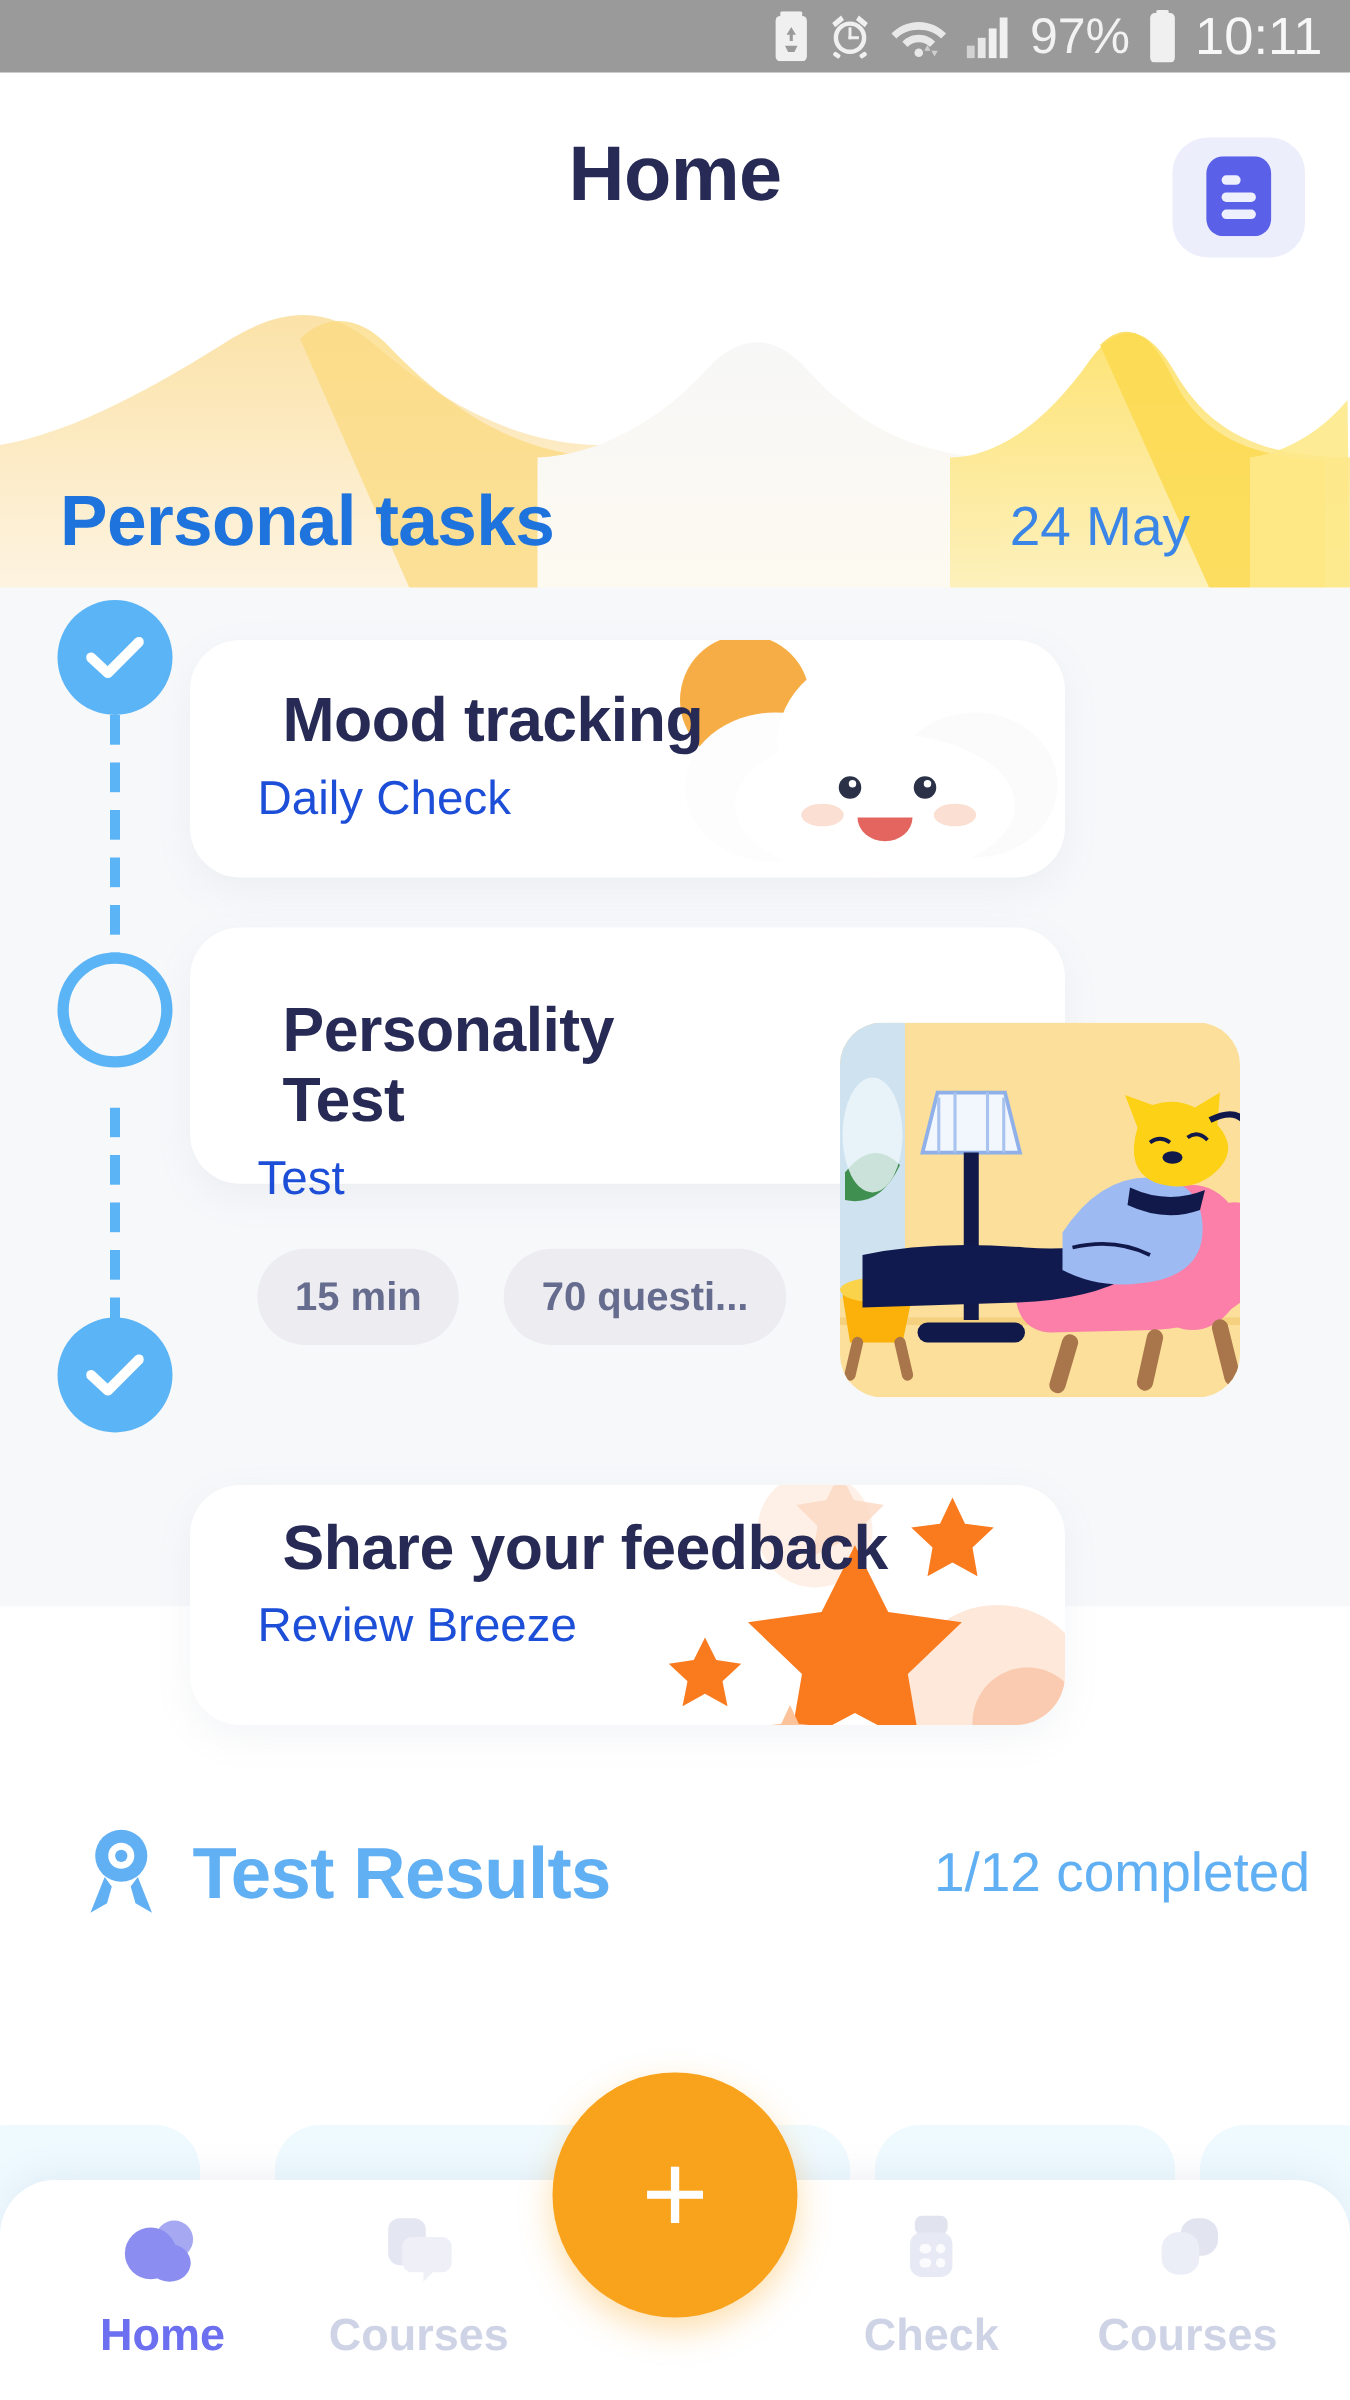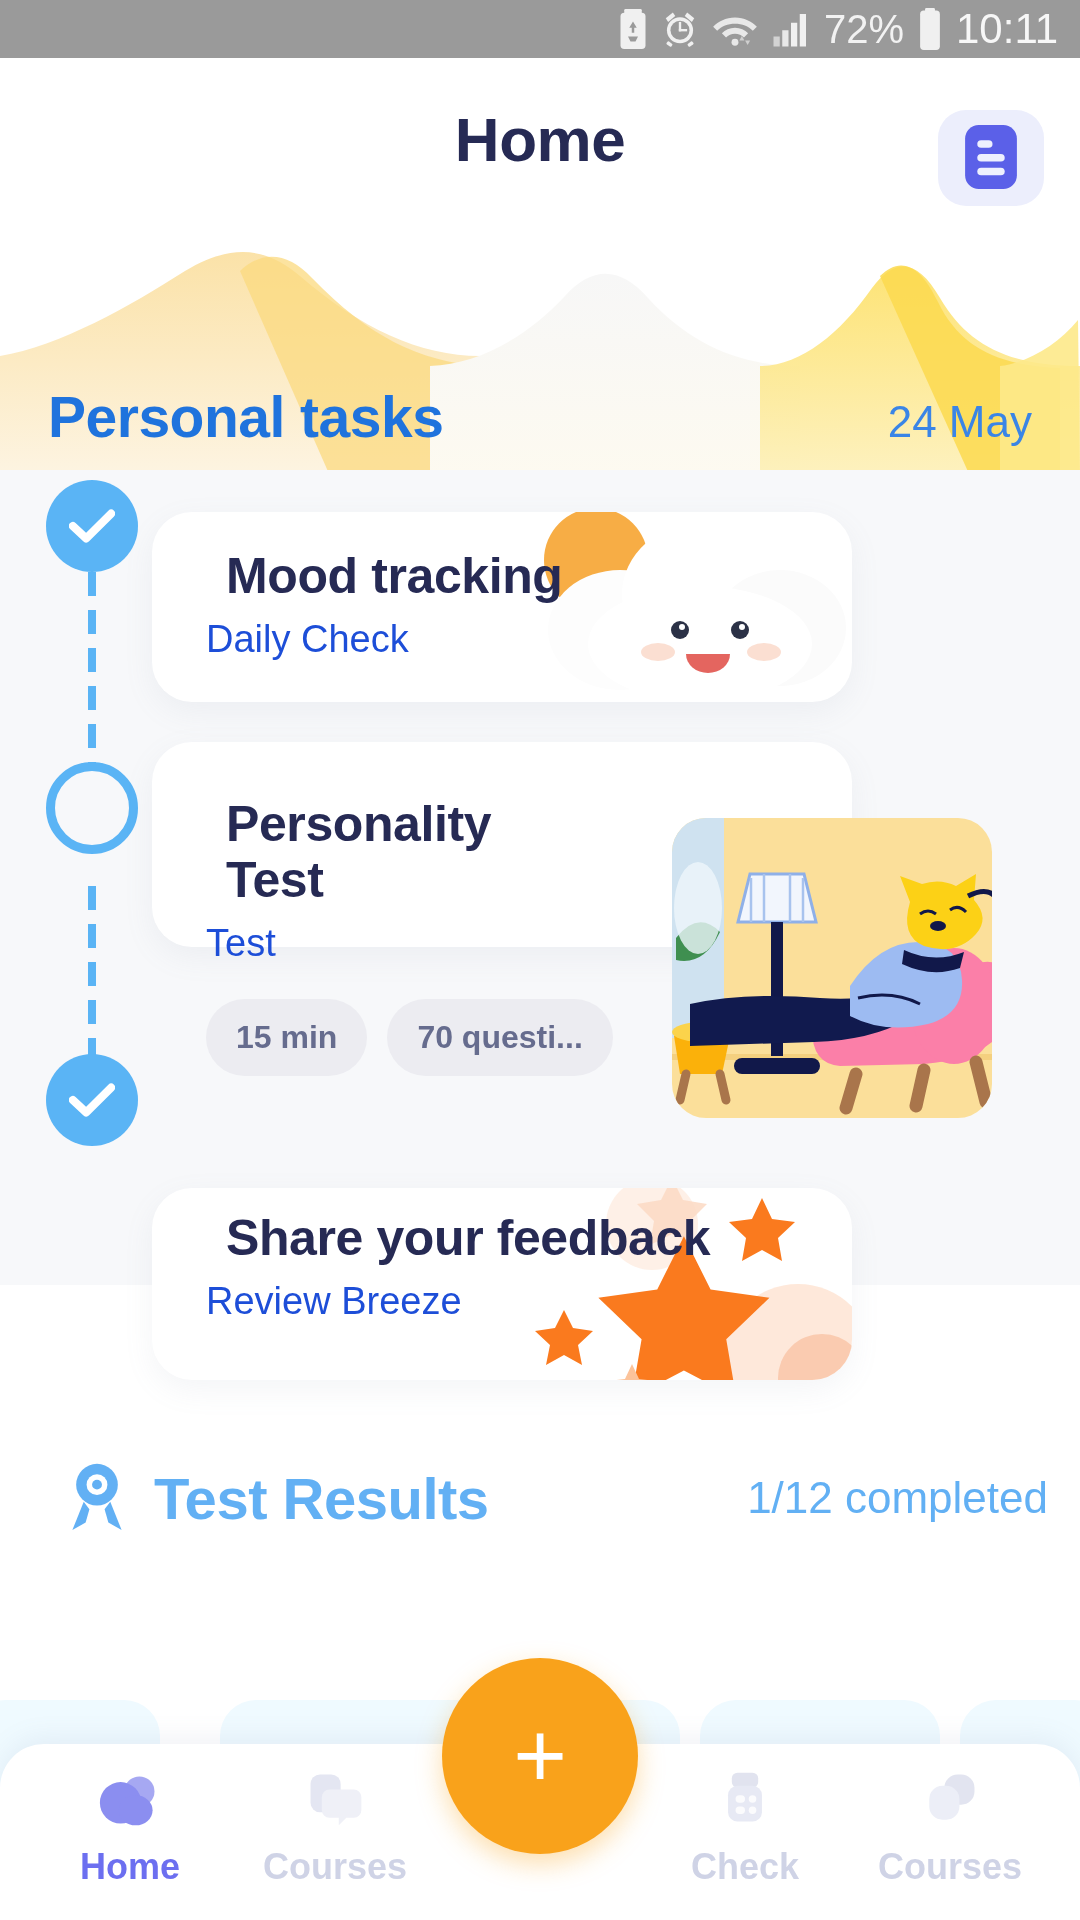--- a/index.html
+++ b/index.html
@@ -36,21 +36,21 @@
     background: #eceefc;
     display: flex; align-items: center; justify-content: center;
     border: none; cursor: pointer;
   }
 
   
   .hills { position: absolute; top: 216px; left: 0; width: 1080px; height: 260px; overflow: hidden; pointer-events: none; }
 
   
   .tasks-head {
-    position: absolute; top: 384px; left: 0; width: 1080px;
+    position: absolute; top: 384px; left: 0; width: 1000px;
     display: flex; align-items: baseline; justify-content: space-between;
     padding: 0 48px;
   }
   .tasks-title { font-size: 57px; font-weight: 700; color: #1f73dd; letter-spacing: -0.5px; }
   .tasks-date { font-size: 44px; font-weight: 400; color: #3a85e6; }
 
   .tasks-area {
     position: absolute; top: 470px; left: 0; width: 1080px; height: 815px;
     background: #f7f8fa;
   }
@@ -71,21 +71,21 @@
 
   
   .card {
     position: absolute; left: 152px; width: 700px;
     background: #ffffff; border-radius: 40px;
     box-shadow: 0 10px 30px rgba(130,140,170,0.09);
     overflow: hidden;
   }
   .card-title { font-size: 50px; font-weight: 700; color: #262a54; line-height: 1.12; letter-spacing: -0.4px; margin-left: 20px; }
   .card-sub { font-size: 38px; font-weight: 400; color: #1d4ed8; margin-top: 14px; }
-  .chips { display: flex; gap: 20px; margin-top: 34px; }
+  .chips { display: flex; gap: 36px; margin-top: 34px; }
   .chip {
     background: #ececf1; border-radius: 40px; padding: 20px 30px;
     font-size: 32px; font-weight: 700; color: #666c8e; white-space: nowrap;
   }
 
   
   .results-head {
     position: absolute; top: 1460px; left: 64px; width: 984px;
     display: flex; align-items: center; gap: 24px;
   }
@@ -157,21 +157,21 @@
       </svg>
     </span>
     <span class="sb-icon">
       <svg width="40" height="40" viewBox="0 0 32 32">
           <rect x="2" y="22" width="5" height="8" fill="#d2d2d2"></rect>
           <rect x="9" y="17" width="5" height="13" fill="#e8e8e8"></rect>
           <rect x="16" y="11" width="5" height="19" fill="#f0f0f0"></rect>
           <rect x="23" y="4" width="5" height="26" fill="#f0f0f0"></rect>
         </svg>
     </span>
-    <span class="sb-text">72%</span>
+    <span class="sb-text">97%</span>
     <span class="sb-icon">
       <svg width="26" height="42" viewBox="0 0 20 34">
           <rect x="6" y="0" width="8" height="3" rx="1" fill="#f0f0f0"></rect>
           <rect x="2" y="2" width="16" height="32" rx="3" fill="#f0f0f0"></rect>
         </svg>
     </span>
     <span class="sb-clock">10:11</span>
   </div>
 
   <div class="header">

